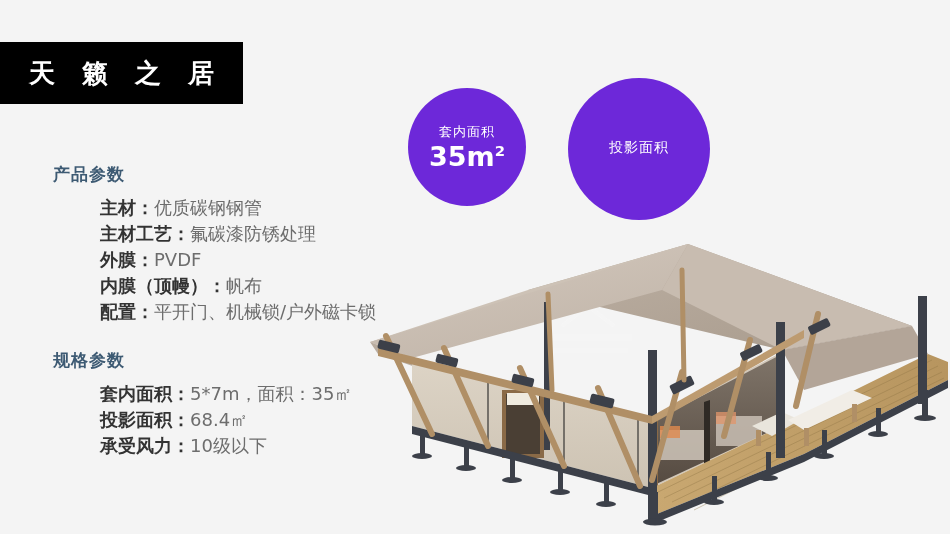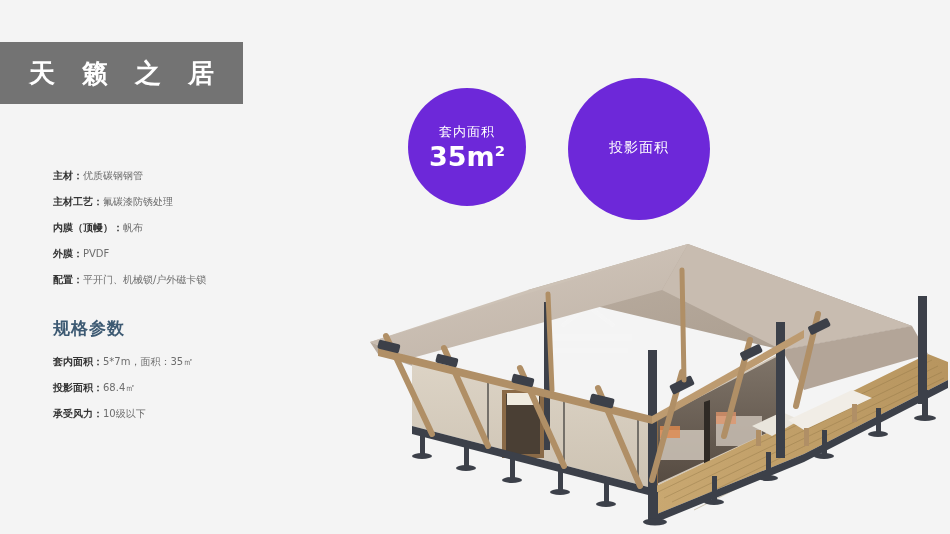--- a/index.html
+++ b/index.html
@@ -9,40 +9,41 @@
     font-family:"Liberation Sans","DejaVu Sans",sans-serif;
     position:relative;
     overflow:hidden;
   }
   .stage { position:absolute; inset:0; }
 
   
   .title-block{
     position:absolute; left:0; top:42px;
     width:243px; height:62px;
-    background:#737373;
+    background:#000000;
     display:flex; align-items:center; justify-content:center;
   }
   .title-text{
     color:#ffffff; font-size:26px; font-weight:bold;
     letter-spacing:9px; text-indent:9px;
     font-family:"DejaVu Sans","Liberation Sans",sans-serif;
   }
 
   
   .spec-panel{ position:absolute; left:53px; top:163px; width:330px; }
   .sec-title{
     color:#3d5a73; font-size:17px; font-weight:bold;
     letter-spacing:1px; margin-bottom:9px;
     font-family:"DejaVu Sans","Liberation Sans",sans-serif;
   }
   .sec-title.second{ margin-top:24px; }
   .spec-row{
-    font-size:10px; line-height:26px; white-space:nowrap;
-    font-family:"DejaVu Sans","Liberation Sans",sans-serif;
+    font-size:18px; line-height:26px; white-space:nowrap;
+    font-family:"DejaVu Sans","Liberation Sans",sans-serif;
+    margin-left:47px;
   }
   .spec-label{ color:#333333; font-weight:bold; }
   .spec-value{ color:#6d6d6d; font-weight:normal; }
 
   
   .badge{
     position:absolute; border-radius:50%;
     background:#6d28d9; color:#fff;
     display:flex; flex-direction:column;
     align-items:center; justify-content:center;
@@ -66,32 +67,33 @@
 <body>
 
 <div class="stage">
 
   <div class="title-block">
     <span class="title-text">天 籁 之 居</span>
   </div>
 
   <div class="spec-panel">
 
+    <div class="sec-title">产品参数</div>
 
     <div class="spec-row">
       <span class="spec-label">主材：</span><span class="spec-value">优质碳钢钢管</span>
     </div>
     <div class="spec-row">
       <span class="spec-label">主材工艺：</span><span class="spec-value">氟碳漆防锈处理</span>
     </div>
     <div class="spec-row">
+      <span class="spec-label">外膜：</span><span class="spec-value">PVDF</span>
+    </div>
+    <div class="spec-row">
       <span class="spec-label">内膜（顶幔）：</span><span class="spec-value">帆布</span>
-    </div>
-    <div class="spec-row">
-      <span class="spec-label">外膜：</span><span class="spec-value">PVDF</span>
     </div>
     <div class="spec-row">
       <span class="spec-label">配置：</span><span class="spec-value">平开门、机械锁/户外磁卡锁</span>
     </div>
 
     <div class="sec-title second">规格参数</div>
 
     <div class="spec-row">
       <span class="spec-label">套内面积：</span><span class="spec-value">5*7m，面积：35㎡</span>
     </div>

